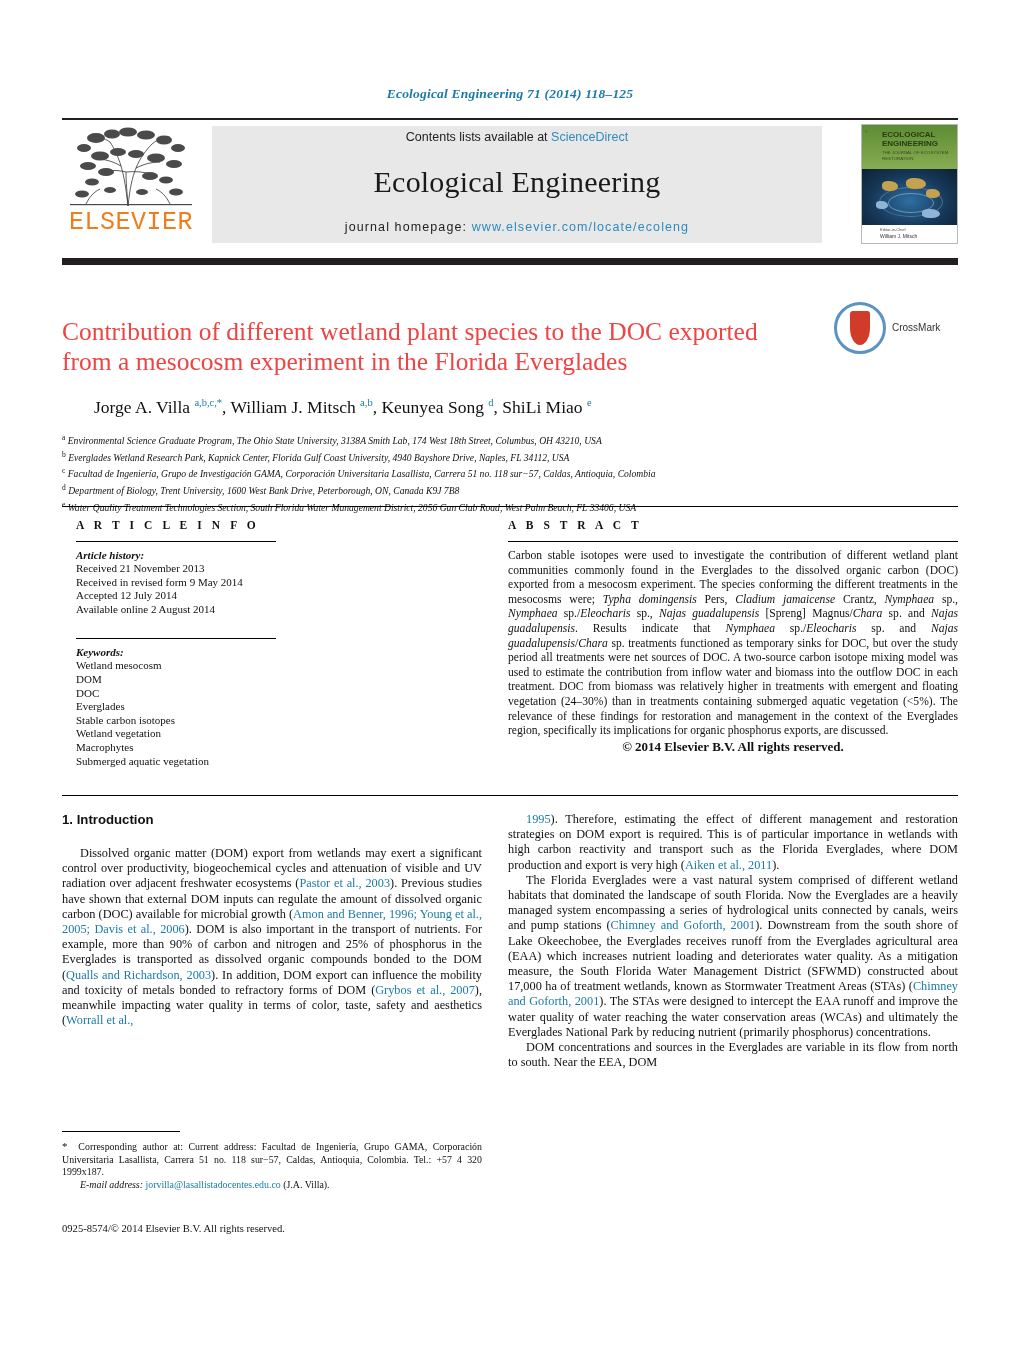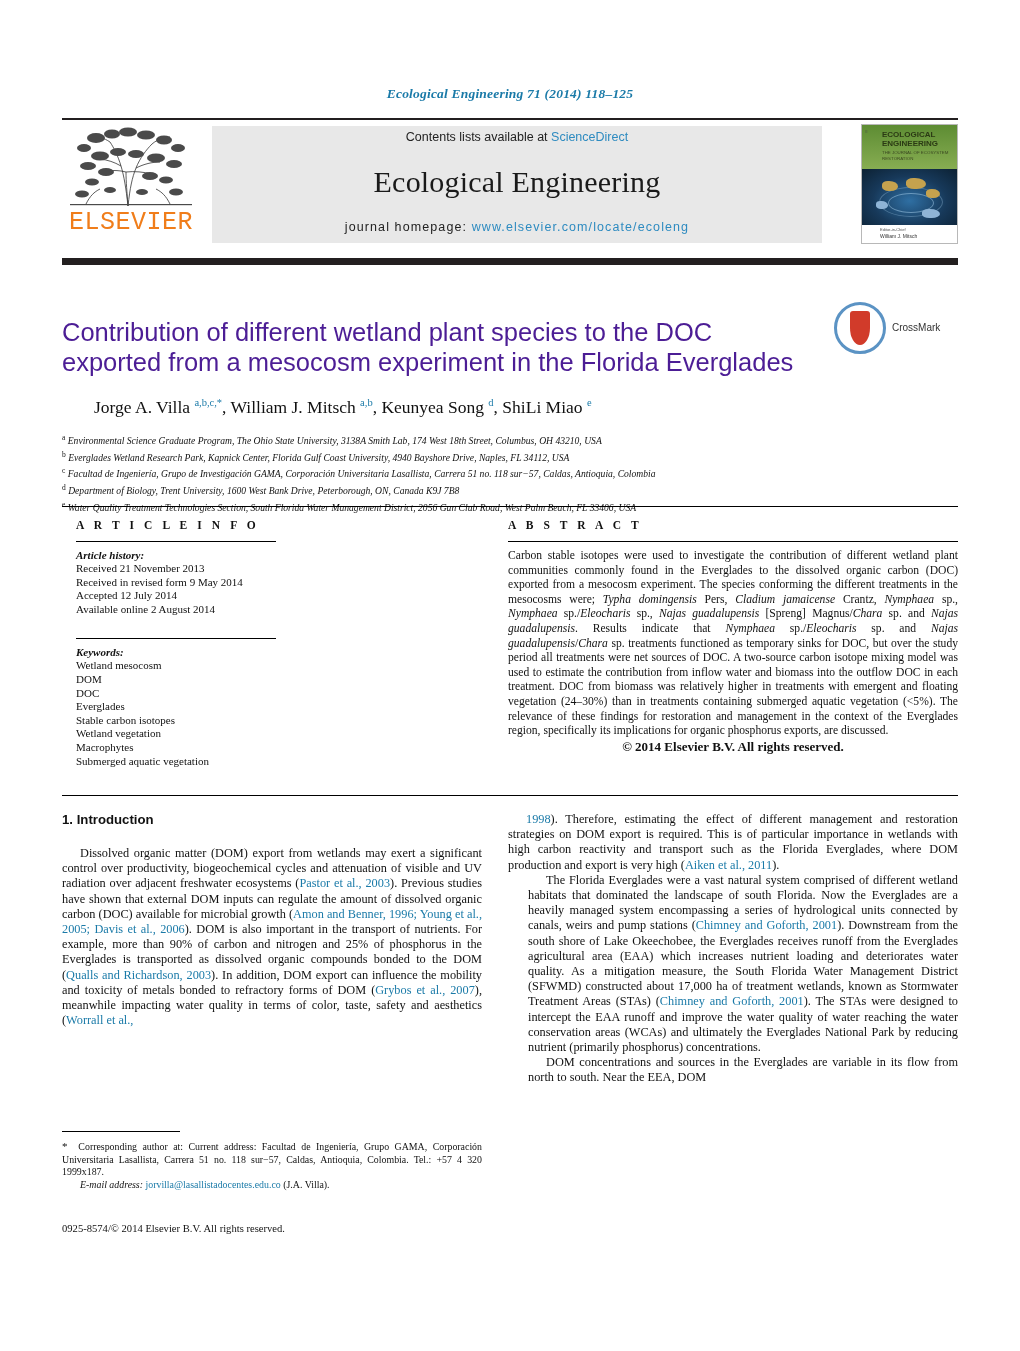--- a/index.html
+++ b/index.html
@@ -96,22 +96,22 @@
   .elsevier-small {
     position:absolute; left:3px; top:4px; font-size:5px; color:#444;
   }
   .mast-rule-bottom {
     position:absolute; left:62px; top:258px; width:896px; height:7px; background:#231f20;
   }
 
   
   .title-block { position:absolute; left:62px; top:300px; width:896px; }
   .art-title {
-    font-family:Liberation Sans, sans-serif;
-    font-size:25.5px; line-height:30px; color:#4c1d95;
+    font-family:Liberation Serif, serif;
+    font-size:25.5px; line-height:30px; color:#ef4444;
     width:740px; font-weight:normal;
   }
   .crossmark {
     position:absolute; right:4px; top:2px; width:120px; height:56px;
   }
   .cm-badge {
     position:absolute; left:0; top:0; width:52px; height:52px; border-radius:50%;
     background:#fff; border:3px solid #5b93c4;
     display:flex; align-items:center; justify-content:center;
   }
@@ -178,21 +178,21 @@
   .bodycol.right { left:508px; width:450px; }
   .h1 {
     font-family:"Liberation Sans", sans-serif;
     font-size:13.2px; font-weight:bold; color:#111; margin-bottom:19px;
   }
   p.body {
     font-size:12.3px; line-height:15.2px; text-align:justify;
     margin:0 0 0 0; color:#111;
     text-indent:18px;
   }
-  p.body + p.body { margin-top:0;margin-left:20px; }
+  p.body + p.body { margin-top:0; }
   .lnk { color:#1a7aa8; }
 
   
   .footnote-rule {
     position:absolute; left:62px; top:1131px; width:118px; height:1.4px; background:#000;
   }
   .footnote {
     position:absolute; left:62px; top:1140px; width:420px;
     font-family:"Liberation Serif", serif;
     font-size:9.9px; line-height:12.6px; color:#111; text-align:justify;
@@ -346,21 +346,21 @@
 
   <div class="bodycol left">
     <div class="h1">1.  Introduction</div>
     <div id="left-paras">
         <p class="body">Dissolved organic matter (DOM) export from wetlands may exert a significant control over productivity, biogeochemical cycles and attenuation of visible and UV radiation over adjacent freshwater ecosystems (<span class="lnk">Pastor et al., 2003</span>). Previous studies have shown that external DOM inputs can regulate the amount of dissolved organic carbon (DOC) available for microbial growth (<span class="lnk">Amon and Benner, 1996; Young et al., 2005; Davis et al., 2006</span>). DOM is also important in the transport of nutrients. For example, more than 90% of carbon and nitrogen and 25% of phosphorus in the Everglades is transported as dissolved organic compounds bonded to the DOM (<span class="lnk">Qualls and Richardson, 2003</span>). In addition, DOM export can influence the mobility and toxicity of metals bonded to refractory forms of DOM (<span class="lnk">Grybos et al., 2007</span>), meanwhile impacting water quality in terms of color, taste, safety and aesthetics (<span class="lnk">Worrall et al.,</span></p>
       </div>
   </div>
 
   <div class="bodycol right">
     <div id="right-paras">
-        <p class="body"><span class="lnk">1998</span>). Therefore, estimating the effect of different management and restoration strategies on DOM export is required. This is of particular importance in wetlands with high carbon reactivity and transport such as the Florida Everglades, where DOM production and export is very high (<span class="lnk">Aiken et al., 2011</span>).</p>
+        <p class="body"><span class="lnk">1995</span>). Therefore, estimating the effect of different management and restoration strategies on DOM export is required. This is of particular importance in wetlands with high carbon reactivity and transport such as the Florida Everglades, where DOM production and export is very high (<span class="lnk">Aiken et al., 2011</span>).</p>
         <p class="body">The Florida Everglades were a vast natural system comprised of different wetland habitats that dominated the landscape of south Florida. Now the Everglades are a heavily managed system encompassing a series of hydrological units connected by canals, weirs and pump stations (<span class="lnk">Chimney and Goforth, 2001</span>). Downstream from the south shore of Lake Okeechobee, the Everglades receives runoff from the Everglades agricultural area (EAA) which increases nutrient loading and deteriorates water quality. As a mitigation measure, the South Florida Water Management District (SFWMD) constructed about 17,000 ha of treatment wetlands, known as Stormwater Treatment Areas (STAs) (<span class="lnk">Chimney and Goforth, 2001</span>). The STAs were designed to intercept the EAA runoff and improve the water quality of water reaching the water conservation areas (WCAs) and ultimately the Everglades National Park by reducing nutrient (primarily phosphorus) concentrations.</p>
         <p class="body">DOM concentrations and sources in the Everglades are variable in its flow from north to south. Near the EEA, DOM</p>
       </div>
   </div>
 
   <div class="footnote-rule"></div>
   <div class="footnote">
     <div><span class="star">*</span>&nbsp; Corresponding author at: Current address: Facultad de Ingeniería, Grupo GAMA, Corporación Universitaria Lasallista, Carrera 51 no. 118 sur−57, Caldas, Antioquia, Colombia. Tel.: +57 4 320 1999x187.</div>
     <div style="text-indent:18px;">
       <span class="em">E-mail address:</span>

